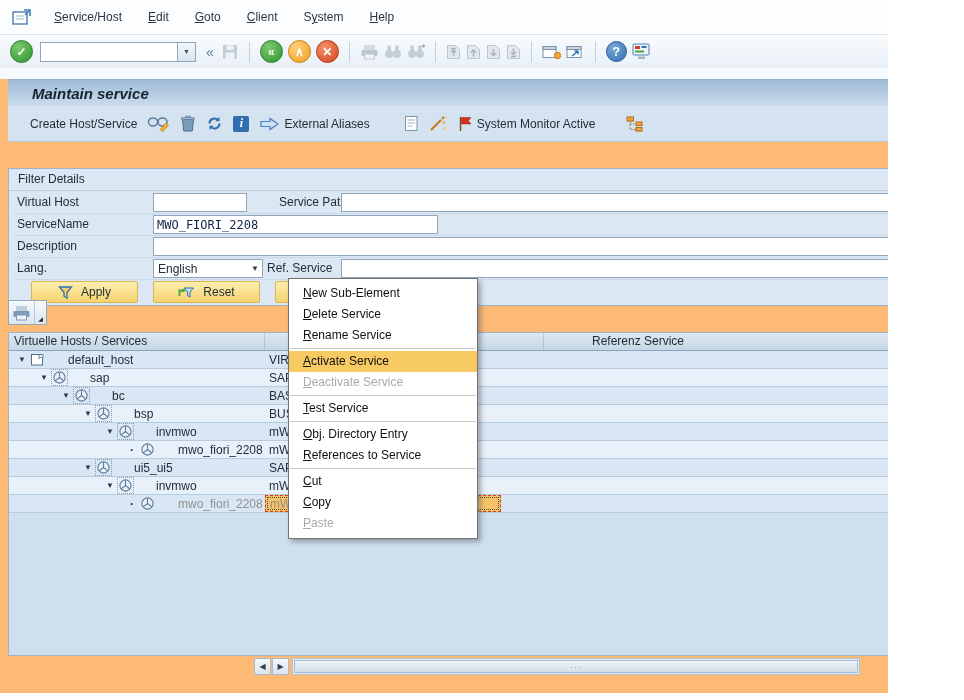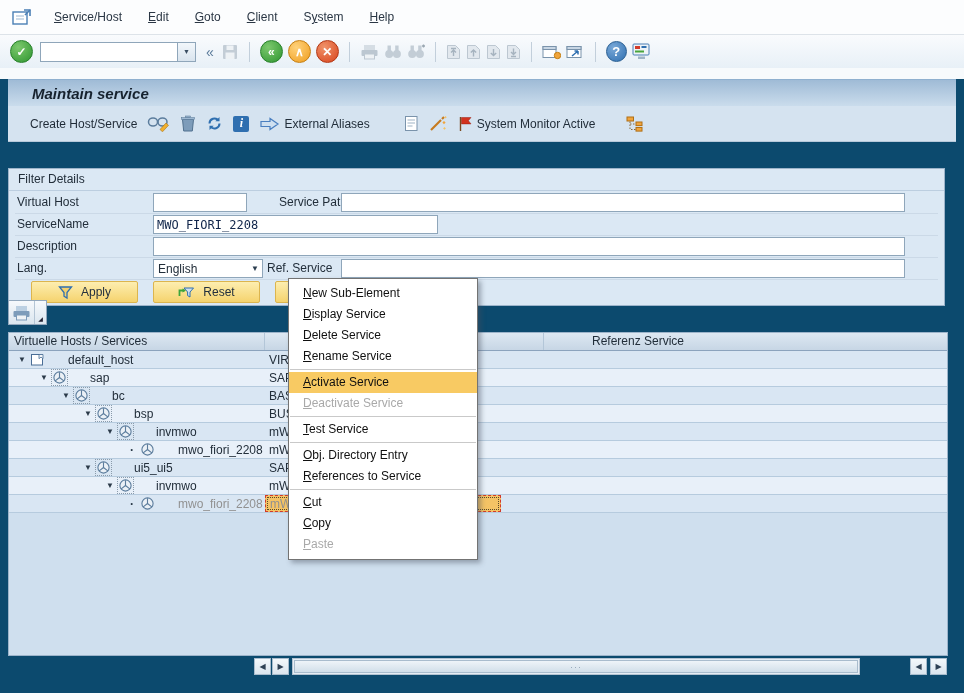--- a/index.html
+++ b/index.html
@@ -1,16 +1,16 @@
 <!DOCTYPE html>
 <html><head>
 <meta charset="utf-8">
 <style>
   html,body{margin:0;padding:0;background:#fff;}
-  .screen{position:relative;width:964px;height:700px;overflow:hidden;background:#fff;
+  .screen{position:relative;width:888px;height:700px;overflow:hidden;background:#fff;
           font-family:"Liberation Sans",sans-serif;font-size:12px;color:#222e3a;}
   
   .menubar{position:absolute;top:0;left:0;right:0;height:34px;background:#fcfdfe;
            border-bottom:1px solid #dde3e9;display:flex;align-items:center;padding-left:12px;}
   .sapwin{margin-right:18px;display:inline-flex;}
   .menu-item{padding:3px 4px;margin-right:18px;color:#2a3644;cursor:default;white-space:nowrap;}
   .mn{text-decoration:underline;}
   
   .toolbar{position:absolute;top:35px;left:0;right:0;height:33px;
            background:linear-gradient(#f9fbfd,#e8f0f7);border-bottom:1px solid #c3d2df;
@@ -23,21 +23,21 @@
   .c-red{background:radial-gradient(circle at 35% 30%,#f0936a,#d8431c);border:1px solid #b23714;}
   .c-blue{background:radial-gradient(circle at 35% 30%,#7aa9d8,#2f6fb0);border:1px solid #275d91;width:19px;height:19px;font-size:13px;}
   .cmd{display:flex;height:20px;margin:0 2px;}
   .cmd input{width:128px;height:18px;border:1px solid #8fa6ba;border-right:none;padding:0 4px;
              font-family:"Liberation Sans",sans-serif;font-size:12px;}
   .cmd .drop{width:17px;background:linear-gradient(#f2f7fb,#d9e4ee);border:1px solid #8fa6ba;
              display:flex;align-items:center;justify-content:center;font-size:7px;color:#3a4e62;}
   .chev{color:#5a7a9a;font-size:14px;margin:0 3px;}
   .ico{display:inline-flex;align-items:center;justify-content:center;}
   
-  .main{position:absolute;top:68px;left:0;right:0;bottom:0;background:#0c4a6e;}
+  .main{position:absolute;top:68px;left:0;right:0;bottom:0;background:#fdba74;}
   .topgap{position:absolute;top:0;left:0;right:0;height:11px;background:#f7fafc;}
   .titlebar{position:absolute;left:8px;top:11px;width:948px;height:27px;
             background:linear-gradient(#9fbbd6,#cadcec);border-top:1px solid #8fb0cf;
             display:flex;align-items:center;padding-left:24px;box-sizing:border-box;}
   .titlebar .t{font-size:15px;font-weight:bold;font-style:italic;color:#16222e;}
   .apptoolbar{position:absolute;left:8px;top:38px;width:948px;height:36px;background:#d5e3f0;
               border-bottom:1px solid #b7c9da;display:flex;align-items:center;gap:10px;
               padding-left:22px;box-sizing:border-box;}
   .atb-label{white-space:nowrap;color:#1f2a36;}
   .atb-group{display:flex;align-items:center;gap:4px;}
@@ -533,21 +533,20 @@
         <span class="thumb">···</span>
       </span>
       <span class="sbtn" style="left:902px;">◀</span>
       <span class="sbtn" style="left:922px;">▶</span>
     </div>
 
     <div class="bottomstrip"></div>
 
     <div class="ctx">
         <div class="mitem"><span class="mn">N</span>ew Sub-Element</div>
-        <div class="mitem"><span class="mn">D</span>isplay Service</div>
         <div class="mitem"><span class="mn">D</span>elete Service</div>
         <div class="mitem"><span class="mn">R</span>ename Service</div>
         <div class="msep"></div>
         <div class="mitem hot"><span class="mn">A</span>ctivate Service</div>
         <div class="mitem dis"><span class="mn">D</span>eactivate Service</div>
         <div class="msep"></div>
         <div class="mitem"><span class="mn">T</span>est Service</div>
         <div class="msep"></div>
         <div class="mitem"><span class="mn">O</span>bj. Directory Entry</div>
         <div class="mitem"><span class="mn">R</span>eferences to Service</div>

